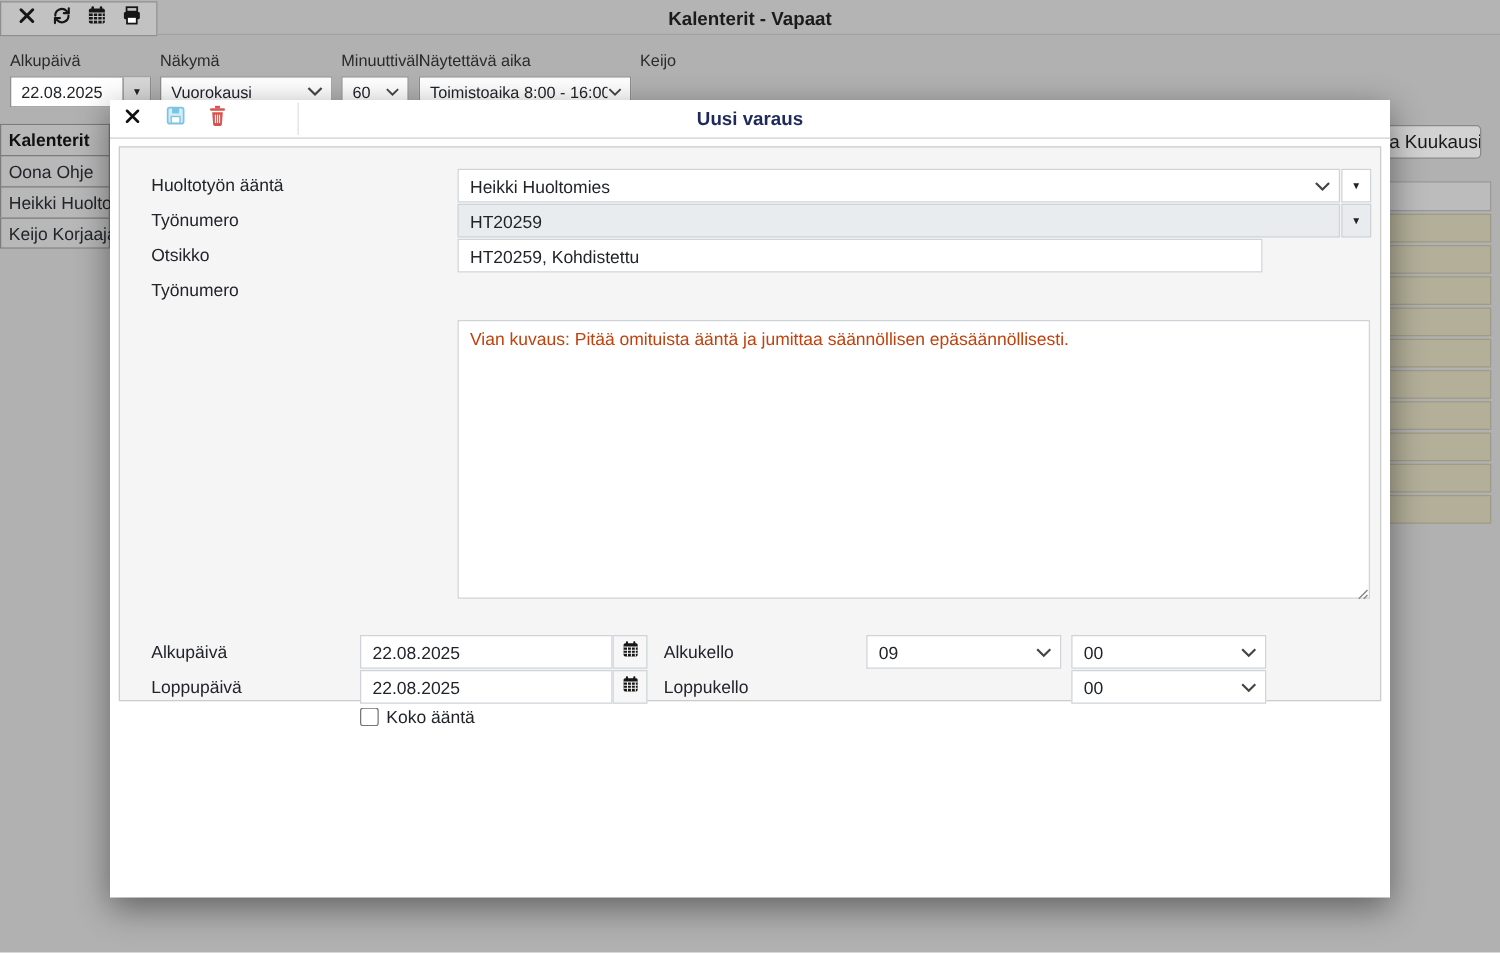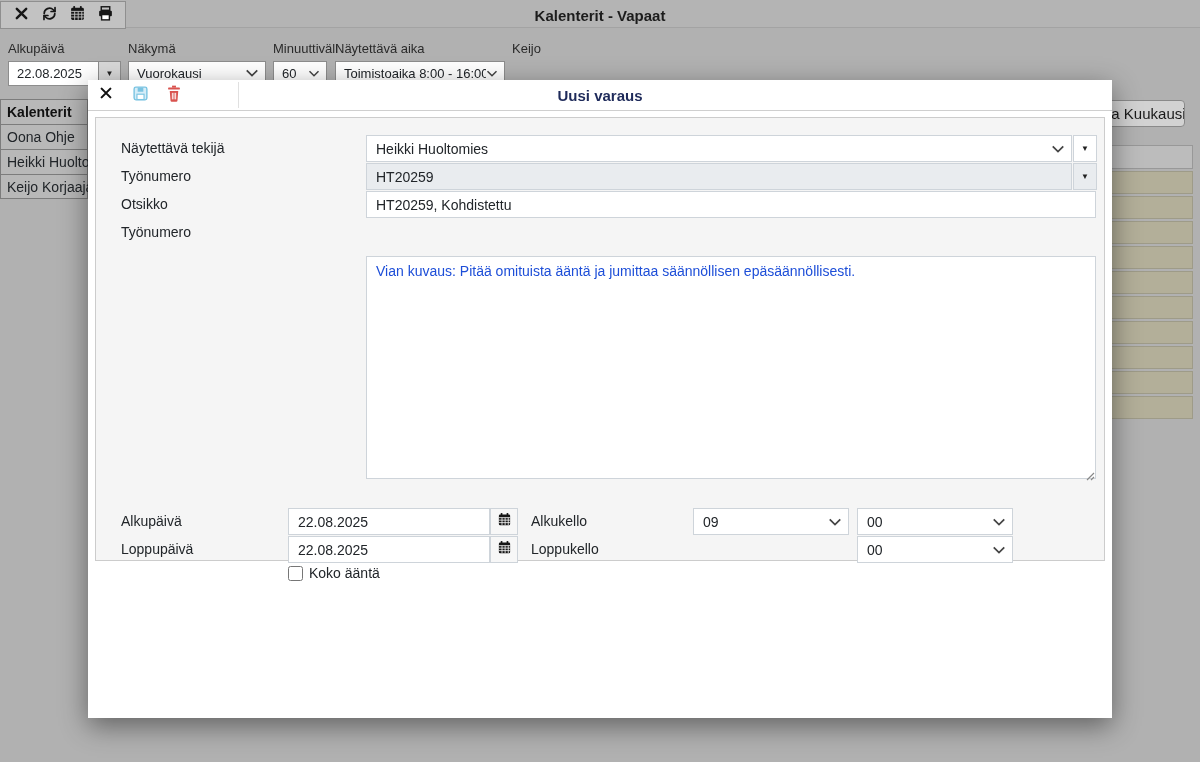--- a/index.html
+++ b/index.html
@@ -41,21 +41,21 @@
   .modal-title { position: absolute; left: 0; top: 0; width: 100%; height: 30px; display: flex; align-items: center; justify-content: center; font-weight: bold; font-size: 15px; color: #1e2a5a; pointer-events: none; }
   .panel { position: absolute; left: 7px; top: 37px; width: 1010px; height: 444px; background: #f5f5f5; border: 1px solid #cccccc; }
   .frm-label { position: absolute; left: 25px; font-size: 14px; color: #212529; line-height: 27px; white-space: nowrap; }
   .fld { position: absolute; left: 270px; height: 27px; font-size: 14px; }
   .sel { background: #fff; border: 1px solid #ced4da; display: flex; align-items: center; cursor: pointer; }
   .sel .val { flex: 1; padding: 0 9px; white-space: nowrap; overflow: hidden; }
   .sel.gray { background: #e9ecef; }
   .side-dd { position: absolute; width: 24px; height: 27px; border: 1px solid #ced4da; display: flex; align-items: center; justify-content: center; font-size: 8px; color: #222; background: #fff; cursor: pointer; }
   .side-dd.gray { background: #e9ecef; }
   input.text-fld { height: 27px; border: 1px solid #ced4da; background: #fff; font-family: "Liberation Sans", sans-serif; font-size: 14px; padding: 0 9px; color: #212529; outline: none; }
-  textarea.note { position: absolute; left: 270px; top: 138px; width: 730px; height: 223px; border: 1px solid #ced4da; background: #fff; font-family: "Liberation Sans", sans-serif; font-size: 14px; padding: 6px 9px; color: #1d4ed8; resize: none; outline: none; }
+  textarea.note { position: absolute; left: 270px; top: 138px; width: 730px; height: 223px; border: 1px solid #ced4da; background: #fff; font-family: "Liberation Sans", sans-serif; font-size: 14px; padding: 6px 9px; color: #c2410c; resize: none; outline: none; }
   .resize-grip { position: absolute; left: 988px; top: 349px; width: 11px; height: 11px; pointer-events: none; }
   .cal-btn { position: absolute; width: 28px; height: 27px; background: #f7f7f7; border: 1px solid #ced4da; display: flex; align-items: center; justify-content: center; cursor: pointer; }
   .chk-row { position: absolute; left: 192px; top: 447px; display: flex; align-items: center; gap: 6px; font-size: 14px; }
   .chk-row input { width: 15px; height: 15px; cursor: pointer; }
 </style>
 </head>
 <body>
 
 <div class="topbar">
   <div class="win-title">Kalenterit - Vapaat</div>
@@ -188,21 +188,21 @@
             <path d="M9.5 12 v10 M12 12 v10 M14.5 12 v10" stroke="#ffffff" stroke-width="1.4"></path>
           </svg>
         </span>
       </div>
     </div>
     <div class="mh-divider"></div>
   </div>
 
   <div class="panel">
 
-    <div class="frm-label" style="top:17px">Näytettävä tekijä</div>
+    <div class="frm-label" style="top:17px">Huoltotyön ääntä</div>
     <div class="frm-label" style="top:45px">Työnumero</div>
     <div class="frm-label" style="top:73px">Otsikko</div>
     <div class="frm-label" style="top:101px">Työnumero</div>
 
     <div class="fld sel" style="top:17px; width:706px;">
       <span class="val">Heikki Huoltomies</span>
       <span class="chev"><svg width="14" height="10" viewBox="0 0 16 10">
             <polyline points="2,2 8,8 14,2" fill="none" stroke="#444" stroke-width="2"></polyline>
           </svg></span>
     </div>
@@ -210,21 +210,21 @@
         <span>▼</span>
       </div>
 
     <div class="fld sel gray" style="top:45px; width:706px;">
       <span class="val">HT20259</span>
     </div>
     <div class="side-dd gray" style="left:977px; top:45px;">
         <span>▼</span>
       </div>
 
-    <input class="text-fld fld" style="top: 73px; width: 730px;" value="HT20259, Kohdistettu">
+    <input class="text-fld fld" style="top: 73px; width: 644px;" value="HT20259, Kohdistettu">
 
     <textarea class="note" style="">Vian kuvaus: Pitää omituista ääntä ja jumittaa säännöllisen epäsäännöllisesti.</textarea>
     <span class="resize-grip">
       <svg width="11" height="11" viewBox="0 0 11 11">
           <path d="M10 3 L3 10 M10 7 L7 10" stroke="#888" stroke-width="1.2"></path>
         </svg>
     </span>
 
     <div class="frm-label" style="top:390px">Alkupäivä</div>
     <input class="text-fld" style="position: absolute; left: 192px; top: 390px; width: 202px;" value="22.08.2025">

